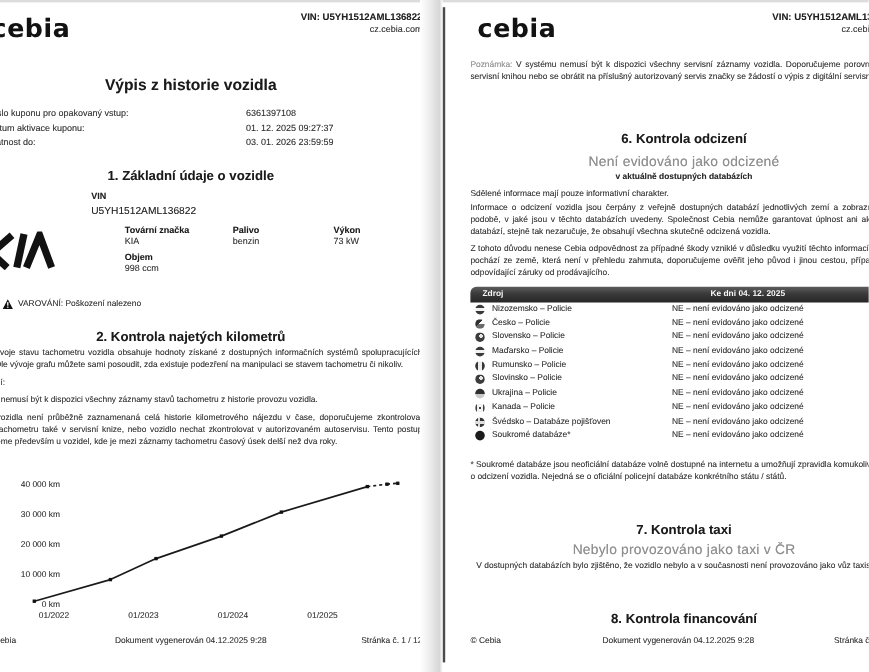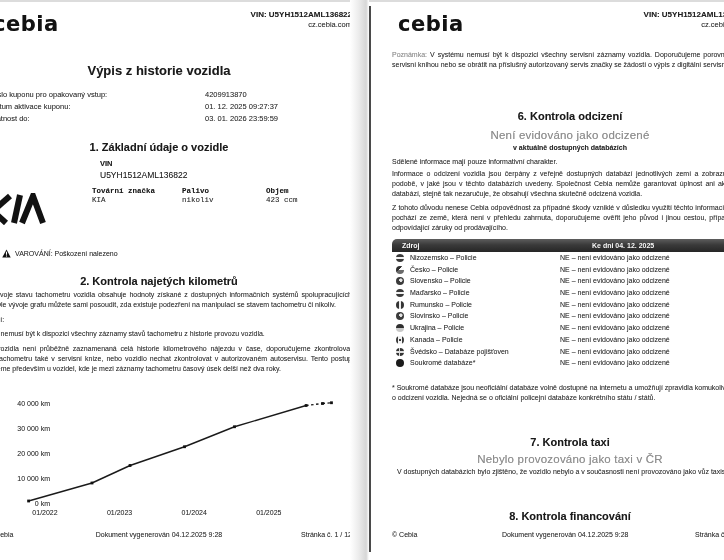--- a/index.html
+++ b/index.html
@@ -61,54 +61,58 @@
   <div>
     <div class="abs logo" style="left:-7px;top:12px;">cebia</div>
     <div class="abs vin-head" style="left:152px;top:10px;width:200px;">
       <b>VIN: U5YH1512AML136822</b><br>
       <span class="site">cz.cebia.com</span>
     </div>
 
     <div class="abs h-title" style="left:-36px;top:63px;width:390px;">Výpis z historie vozidla</div>
 
     <div class="abs" style="left:-10px;top:90px;width:400px;">
-        <div class="coupon-row"><span>Číslo kuponu pro opakovaný vstup:</span><span class="cv">4209913870</span></div>
+        <div class="coupon-row"><span>Číslo kuponu pro opakovaný vstup:</span><span class="cv">6361397108</span></div>
         <div class="coupon-row"><span>Datum aktivace kuponu:</span><span class="cv">01. 12. 2025 09:27:37</span></div>
         <div class="coupon-row"><span>Platnost do:</span><span class="cv">03. 01. 2026 23:59:59</span></div>
       </div>
 
     <div class="abs h-sec" style="left:-36px;top:141px;width:390px;">1. Základní údaje o vozidle</div>
 
     <svg class="abs" style="left:-16px;top:193px;" width="62" height="32" viewBox="0 0 62 32">
       <g stroke="#121212" stroke-width="6" fill="none">
         <path d="M5,30 L11,2"></path>
         <path d="M9,18 L26,3"></path>
         <path d="M10,19 L22,30"></path>
         <path d="M30,30 L36,2"></path>
         <path d="M38,30 L49,3 L59,30"></path>
       </g>
     </svg>
 
-    <div class="abs" style="left:100px;top:159px;">
+    <div class="abs" style="left:76px;top:159px;">
       <div style="font-size:7.5px;font-weight:bold;">VIN</div>
       <div style="font-size:8.5px;margin-top:2px;text-align:center;">U5YH1512AML136822</div>
     </div>
 
-    <div class="abs grid" style="left:92px;top:187px;width:266px;font-family:Liberation Mono, monospace;">
+    <div class="abs grid" style="left:104px;top:187px;width:266px;">
         <div class="cell">
           <div class="fl">Tovární značka</div>
           <div class="fv">KIA</div>
         </div>
         <div class="cell">
           <div class="fl">Palivo</div>
-          <div class="fv">nikoliv</div>
+          <div class="fv">benzin</div>
+        </div>
+        <div class="cell">
+          <div class="fl">Výkon</div>
+          <div class="fv">73 kW</div>
         </div>
         <div class="cell">
           <div class="fl">Objem</div>
-          <div class="fv">423 ccm</div>
+          <div class="fv">998 ccm</div>
         </div>
       </div>
 
     <div class="abs warn" style="left:2px;top:249px;">
       <svg width="9" height="9" viewBox="0 0 10 10">
         <polygon points="5,0.5 9.7,9.5 0.3,9.5" fill="#111"></polygon>
         <rect x="4.4" y="3" width="1.2" height="3.4" fill="#fff"></rect>
         <rect x="4.4" y="7.2" width="1.2" height="1.2" fill="#fff"></rect>
       </svg>
       <span>VAROVÁNÍ: Poškození nalezeno</span>

